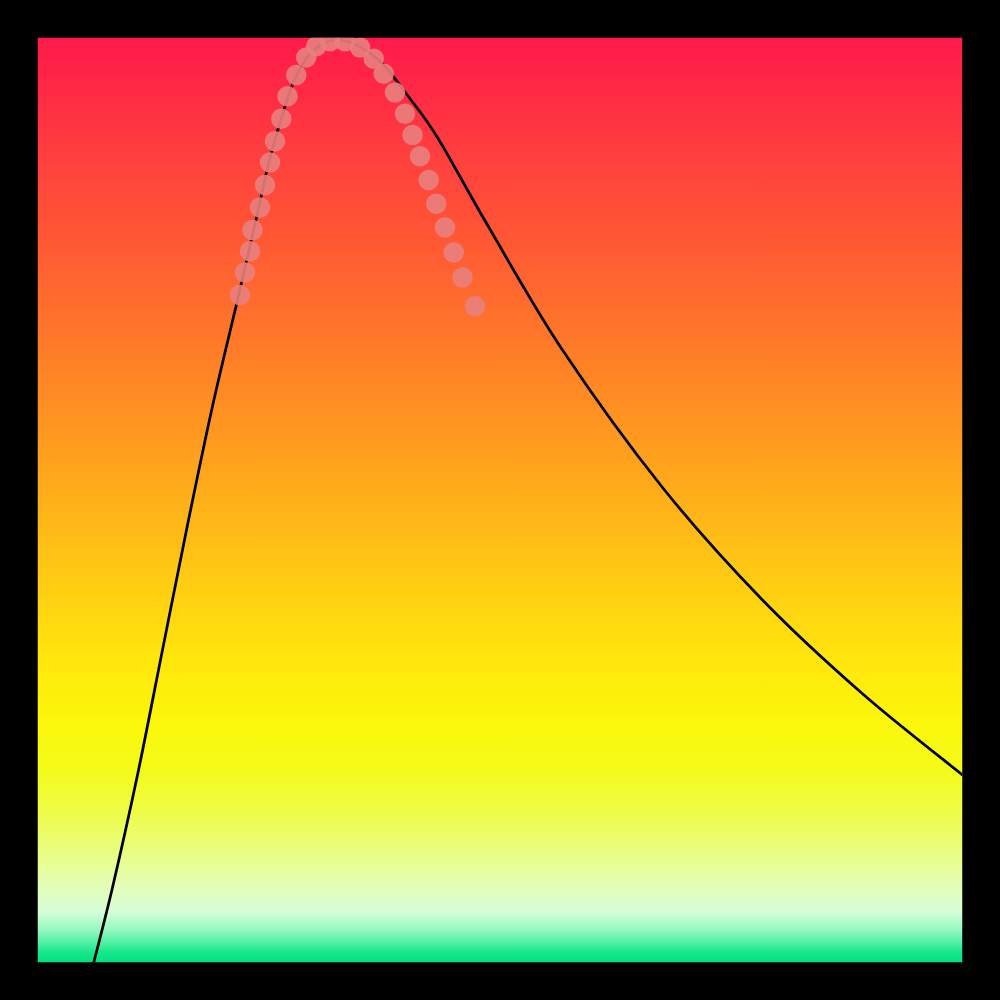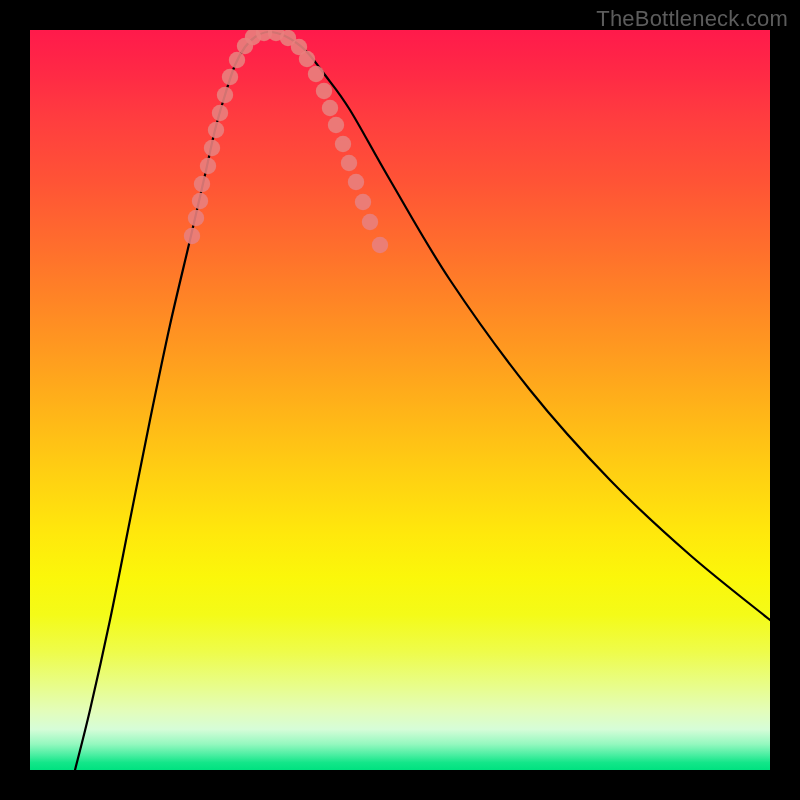--- a/index.html
+++ b/index.html
@@ -73,21 +73,20 @@
   .dot {
     fill: #e97f7d;
     fill-opacity: 0.9;
   }
 </style>
 </head>
 <body>
 
 <div class="frame">
 
-  <div class="attribution">TheBottleneck.com</div>
 
   <div class="plot-area">
 
     <div class="gradient-bg"></div>
 
     <svg class="curve" viewBox="0 0 740 740" preserveAspectRatio="none">
       <path id="curve-path" class="curve-path" d="M 45 740 C 47.5 730, 54.166666666666664 705, 60 680 C 65.83333333333333 655, 73.33333333333333 621.6666666666666, 80 590 C 86.66666666666667 558.3333333333334, 93.33333333333333 523.3333333333334, 100 490 C 106.66666666666667 456.6666666666667, 113.33333333333333 422.5, 120 390 C 126.66666666666667 357.5, 133.33333333333334 325, 140 295 C 146.66666666666666 265, 154.16666666666666 235, 160 210 C 165.83333333333334 185, 170.83333333333334 163.33333333333334, 175 145 C 179.16666666666666 126.66666666666667, 181.66666666666666 113.33333333333333, 185 100 C 188.33333333333334 86.66666666666667, 191.66666666666666 75.83333333333333, 195 65 C 198.33333333333334 54.166666666666664, 201.66666666666666 43, 205 35 C 208.33333333333334 27, 211.66666666666666 21.666666666666668, 215 17 C 218.33333333333334 12.333333333333332, 221.16666666666666 9.5, 225 7 C 228.83333333333334 4.5, 233 2.1666666666666665, 238 2 C 243 1.8333333333333333, 248.83333333333334 3, 255 6 C 261.1666666666667 9, 268.3333333333333 13.5, 275 20 C 281.6666666666667 26.5, 287.5 35, 295 45 C 302.5 55, 309.1666666666667 62.5, 320 80 C 330.8333333333333 97.5, 343.3333333333333 121.66666666666667, 360 150 C 376.6666666666667 178.33333333333334, 396.6666666666667 215, 420 250 C 443.3333333333333 285, 473.3333333333333 326.6666666666667, 500 360 C 526.6666666666666 393.3333333333333, 553.3333333333334 422.5, 580 450 C 606.6666666666666 477.5, 633.3333333333334 501.6666666666667, 660 525 C 686.6666666666666 548.3333333333334, 726.6666666666666 579.1666666666666, 740 590"></path>
       <g id="dots">
           <circle cx="162" cy="206" r="8.2" class="dot"></circle>
           <circle cx="166" cy="188" r="8.2" class="dot"></circle>

